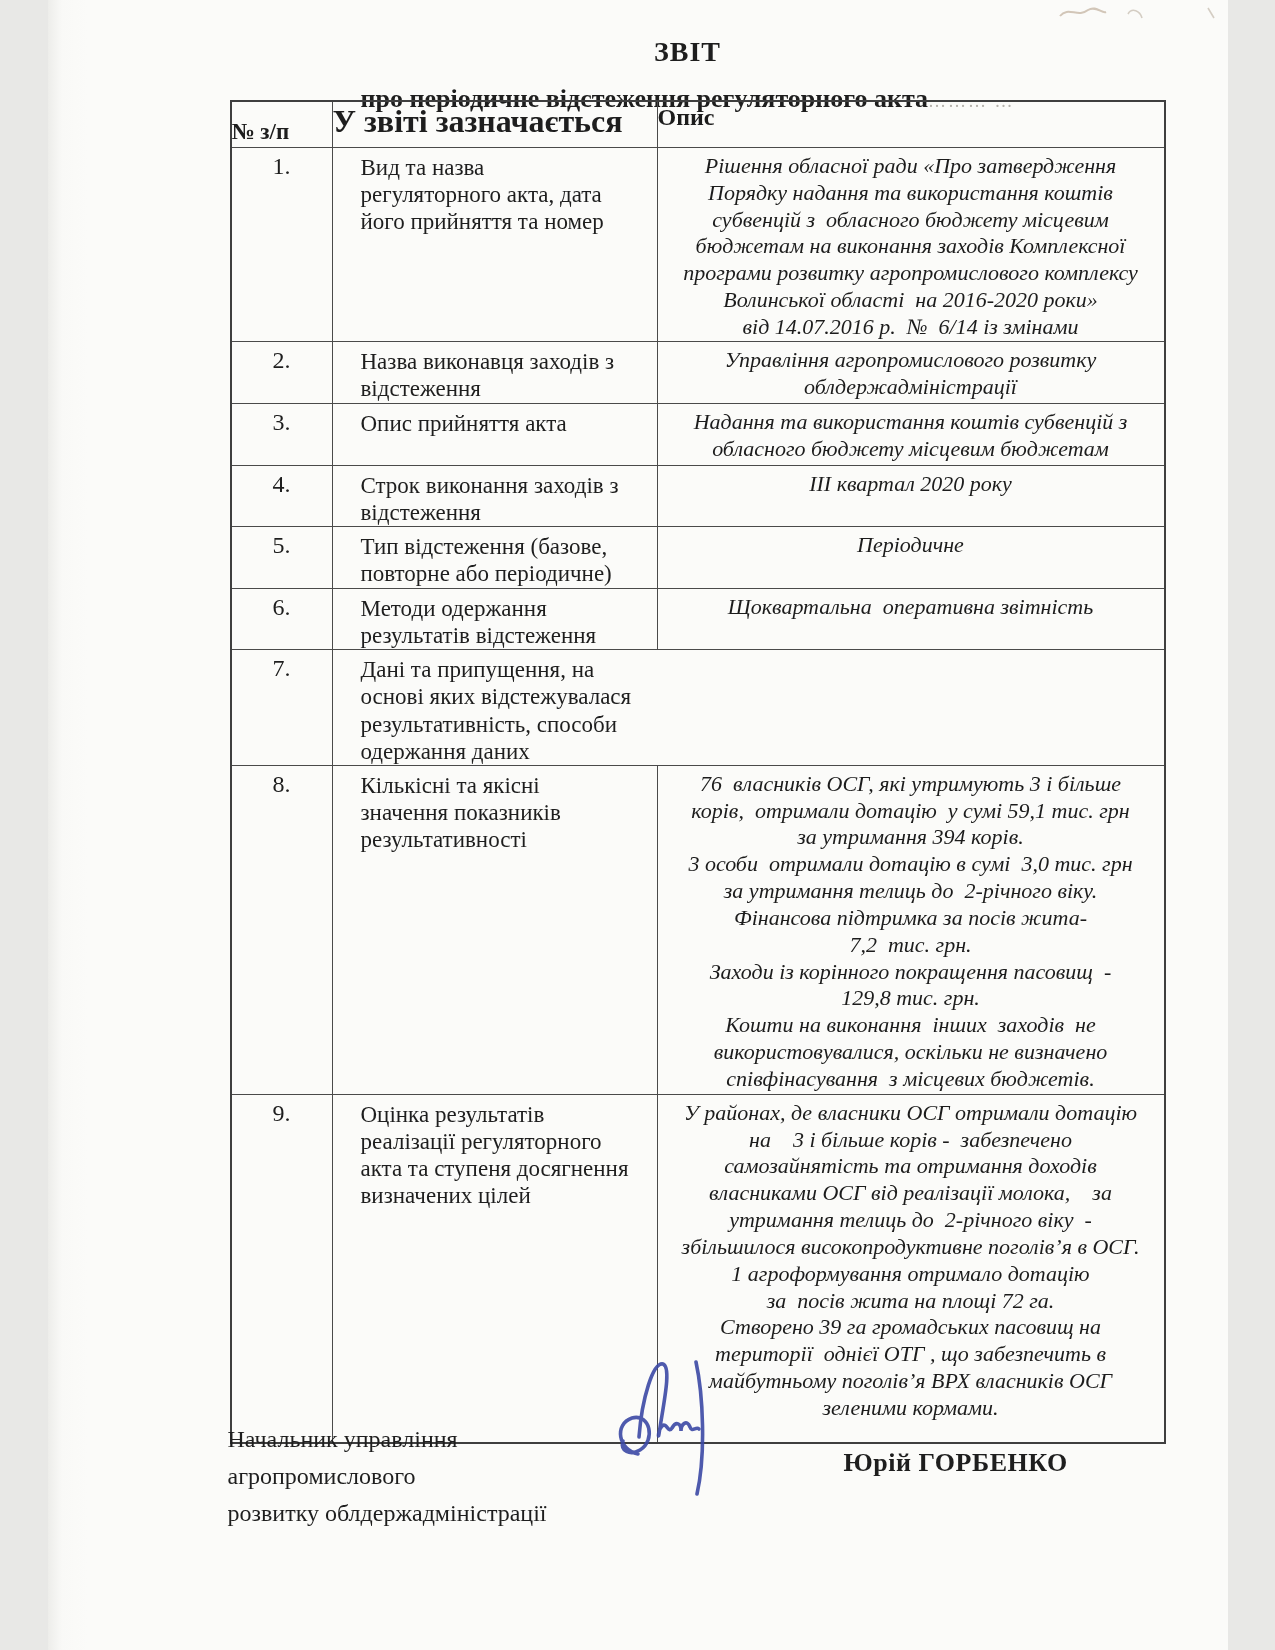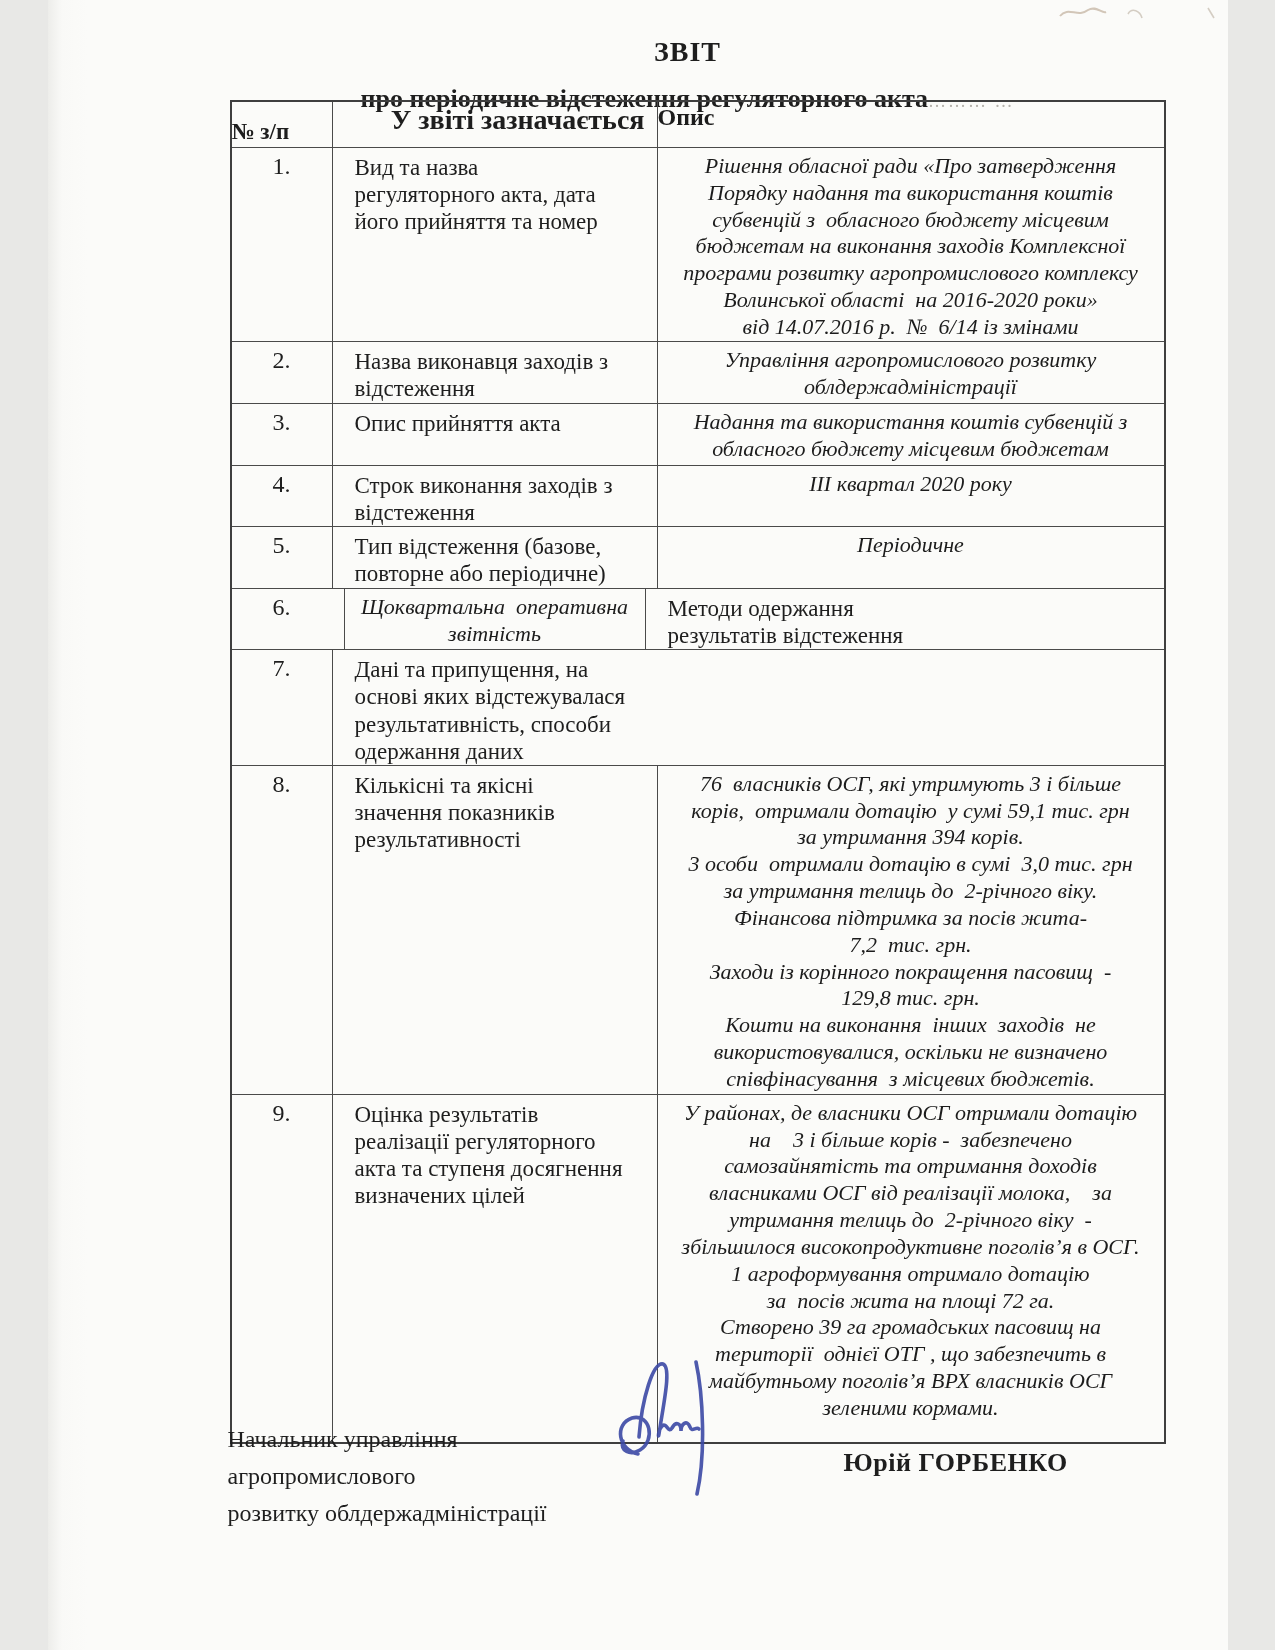--- a/index.html
+++ b/index.html
@@ -33,21 +33,21 @@
   .cell{box-sizing:border-box;overflow:hidden;}
   .cell.c2,.cell.c3{border-left:1.5px solid #4a4a4a;}
   .head .cell{
     font-weight:700;font-size:24px;text-align:left;
     padding:17px 0 2px 0;
   }
   .c1{
     text-align:center;font-size:24px;padding-top:5px;
   }
   .c2{
-    font-size:23px;line-height:1.18;padding:6px 8px 0 22px;
+    font-size:23px;line-height:1.18;padding:6px 8px 0 28px;
     white-space:pre-wrap;
   }
   .c3{
     font-style:italic;font-size:22px;line-height:1.22;
     text-align:center;padding:5px 10px 0 10px;
     white-space:pre-wrap;color:#1c1c1c;margin-left:12px;
   }
   .footer-position{
     position:absolute;left:180px;top:1412px;width:420px;
     font-size:24px;line-height:1.55;white-space:pre-wrap;margin-top:9px;
@@ -71,21 +71,21 @@
 
   <div class="doc-title">
     <div class="line1">ЗВІТ</div>
     <div class="line2"><span>про періодичне відстеження регуляторного акта</span><span class="dots">……… …</span></div>
   </div>
 
   <div class="report-table">
 
     <div class="t-row head" style="min-height:30px">
       <div class="cell c1h" style="font-size:23px">№ з/п</div>
-      <div class="cell c2 c2h" style="font-weight:700;font-size:28px;text-align:right;font-style:normal;padding:1px 0 0 0">У звіті зазначається</div>
+      <div class="cell c2 c2h" style="font-weight:700;font-size:32px;text-align:left;font-style:normal;padding:1px 0 0 0">У звіті зазначається</div>
       <div class="cell c3 c3h" style="font-weight:700;font-size:24px;font-style:normal;padding-top:1px">Опис</div>
     </div>
 
     <div class="t-row" style="min-height:188px">
       <div class="cell c1">1.</div>
       <div class="cell c2">Вид та назва
 регуляторного акта, дата
 його прийняття та номер</div>
       <div class="cell c3">Рішення обласної ради «Про затвердження
 Порядку надання та використання коштів
@@ -120,23 +120,23 @@
 
     <div class="t-row" style="min-height:62px">
       <div class="cell c1">5.</div>
       <div class="cell c2">Тип відстеження (базове,
 повторне або періодичне)</div>
       <div class="cell c3">Періодичне</div>
     </div>
 
     <div class="t-row" style="min-height:60px">
       <div class="cell c1">6.</div>
-      <div class="cell c3">Щоквартальна  оперативна звітність</div>
       <div class="cell c2">Методи одержання
 результатів відстеження</div>
+      <div class="cell c3">Щоквартальна  оперативна звітність</div>
     </div>
 
     <div class="t-row" style="min-height:108px">
       <div class="cell c1">7.</div>
       <div class="cell c2">Дані та припущення, на
 основі яких відстежувалася
 результативність, способи
 одержання даних</div>
     </div>
 

